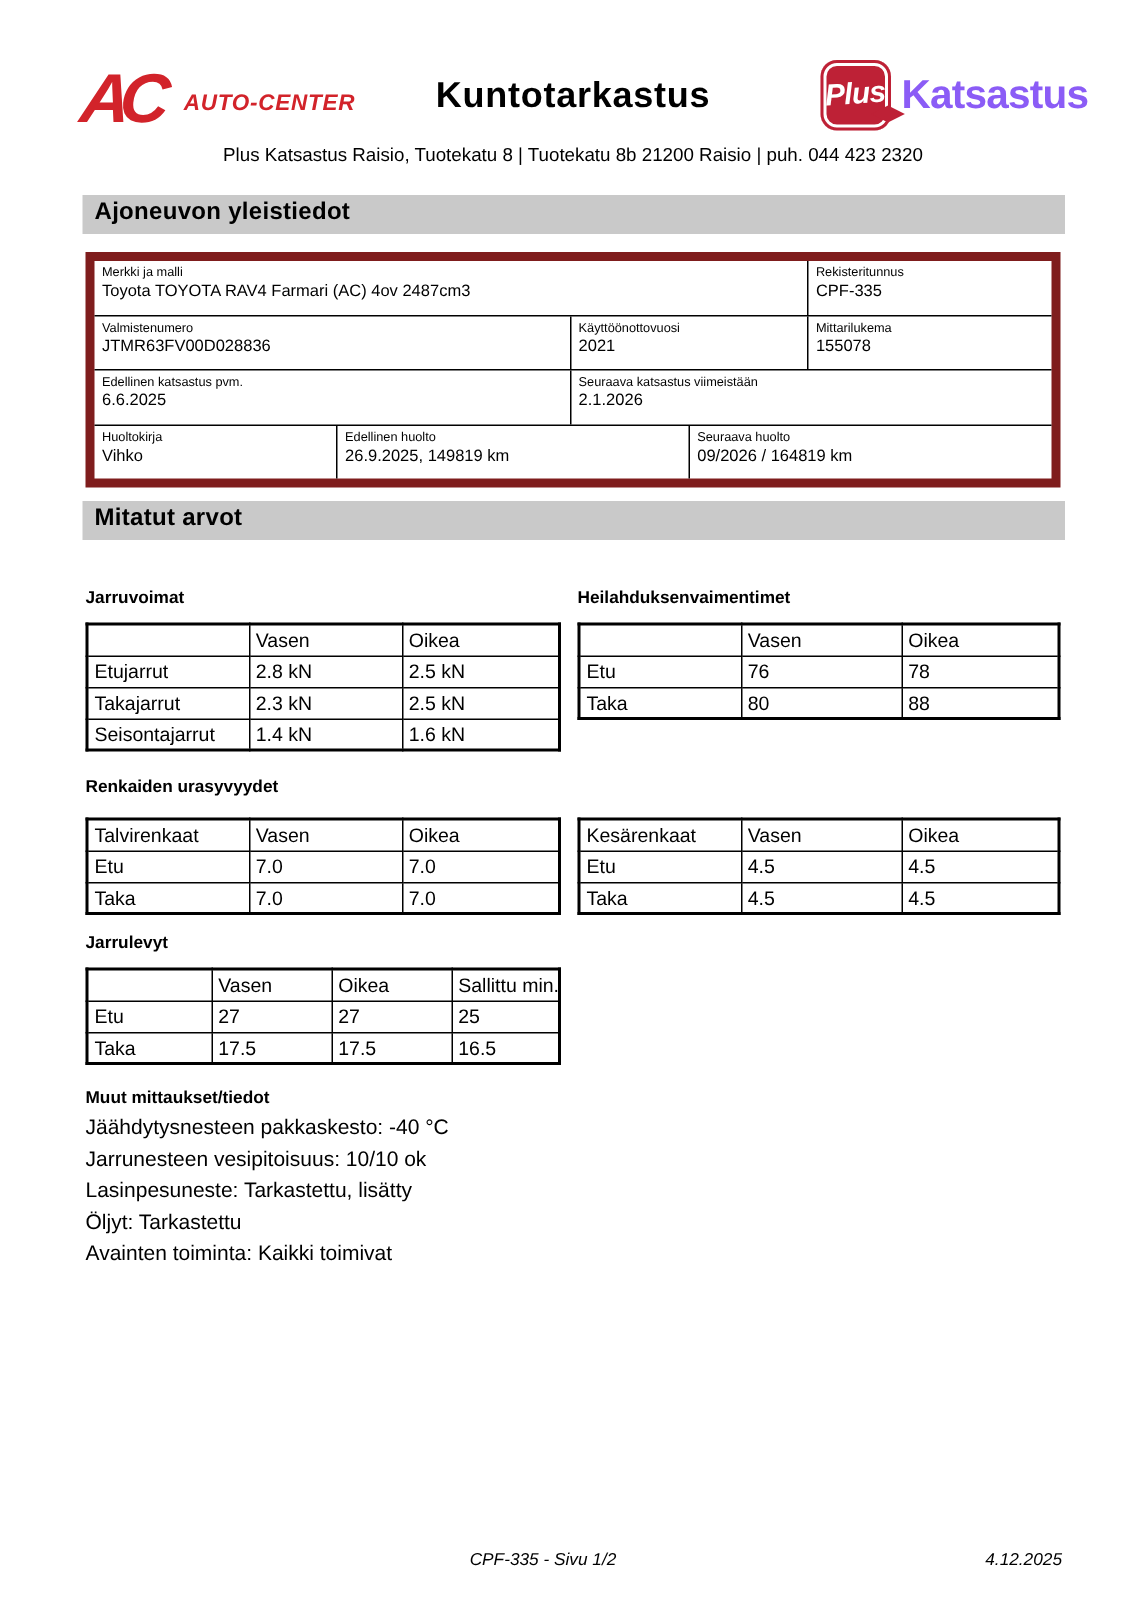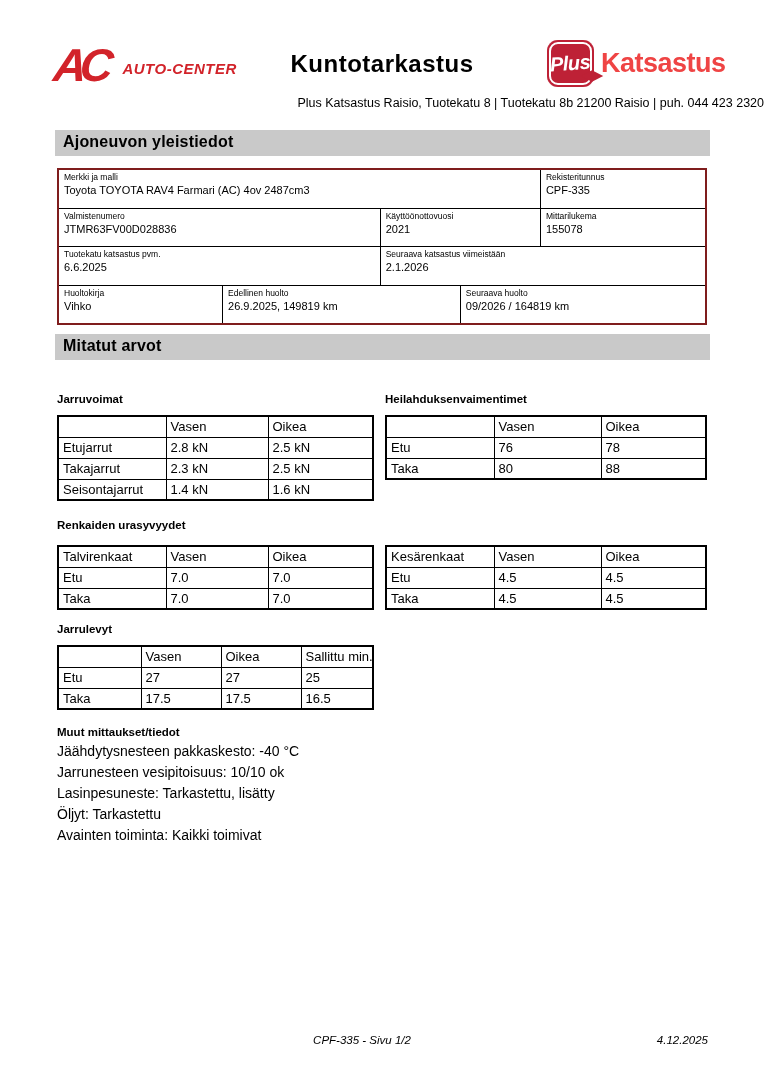--- a/index.html
+++ b/index.html
@@ -34,38 +34,38 @@
     display:flex; align-items:center; justify-content:center;
   }
   .plus-tail {
     position:absolute; right:-4px; bottom:5px; width:12px; height:12px;
     background:#BE2136; transform:rotate(45deg) skew(-18deg,-18deg);
   }
   .plus-word {
     position:relative; color:#fff; font-style:italic; font-weight:bold;
     font-size:20px; transform:rotate(-4deg); letter-spacing:-0.5px;
   }
-  .katsastus-word { color:#ef4444; font-weight:bold; font-size:27px; margin-left:7px; letter-spacing:-0.5px; }
+  .katsastus-word { color:#8b5cf6; font-weight:bold; font-size:27px; margin-left:7px; letter-spacing:-0.5px; }
   .address-line {
-    position:absolute; left:0; right:0; top:96px; text-align:right; font-size:12.5px;
+    position:absolute; left:0; right:0; top:96px; text-align:center; font-size:12.5px;
   }
 
   
   .section-bar {
     position:absolute; left:55px; width:655px; height:26px;
     background:#C9C9C9; font-size:16px; font-weight:bold;
     padding:3px 0 0 8px; letter-spacing:0.2px;
   }
   #bar-general { top:130px; }
   #bar-measured { top:334px; }
 
   
   .info-table {
     position:absolute; left:57px; top:168px; width:650px; height:157px;
-    border:2px solid #7f1d1d; display:flex; flex-direction:column;
+    border:6px solid #7f1d1d; display:flex; flex-direction:column;
   }
   .irow { display:flex; flex:1; border-bottom:1px solid #000; }
   .irow:last-child { border-bottom:none; }
   .icell { border-right:1px solid #000; padding:2px 0 0 5px; overflow:hidden; }
   .icell:last-child { border-right:none; }
   .ilabel { font-size:8.5px; }
   .ivalue { font-size:11px; margin-top:2px; white-space:nowrap; }
 
   
   .sub-h { position:absolute; font-size:11.5px; font-weight:bold; }
@@ -137,21 +137,21 @@
         <div class="ilabel">Käyttöönottovuosi</div>
         <div class="ivalue">2021</div>
       </div>
       <div class="icell" style="width:25.4%">
         <div class="ilabel">Mittarilukema</div>
         <div class="ivalue">155078</div>
       </div>
     </div>
     <div class="irow">
       <div class="icell" style="width:49.8%">
-        <div class="ilabel">Tuotekatu katsastus pvm.</div>
+        <div class="ilabel">Edellinen katsastus pvm.</div>
         <div class="ivalue">6.6.2025</div>
       </div>
       <div class="icell" style="width:50.2%">
         <div class="ilabel">Seuraava katsastus viimeistään</div>
         <div class="ivalue">2.1.2026</div>
       </div>
     </div>
     <div class="irow">
       <div class="icell" style="width:25.4%">
         <div class="ilabel">Huoltokirja</div>

